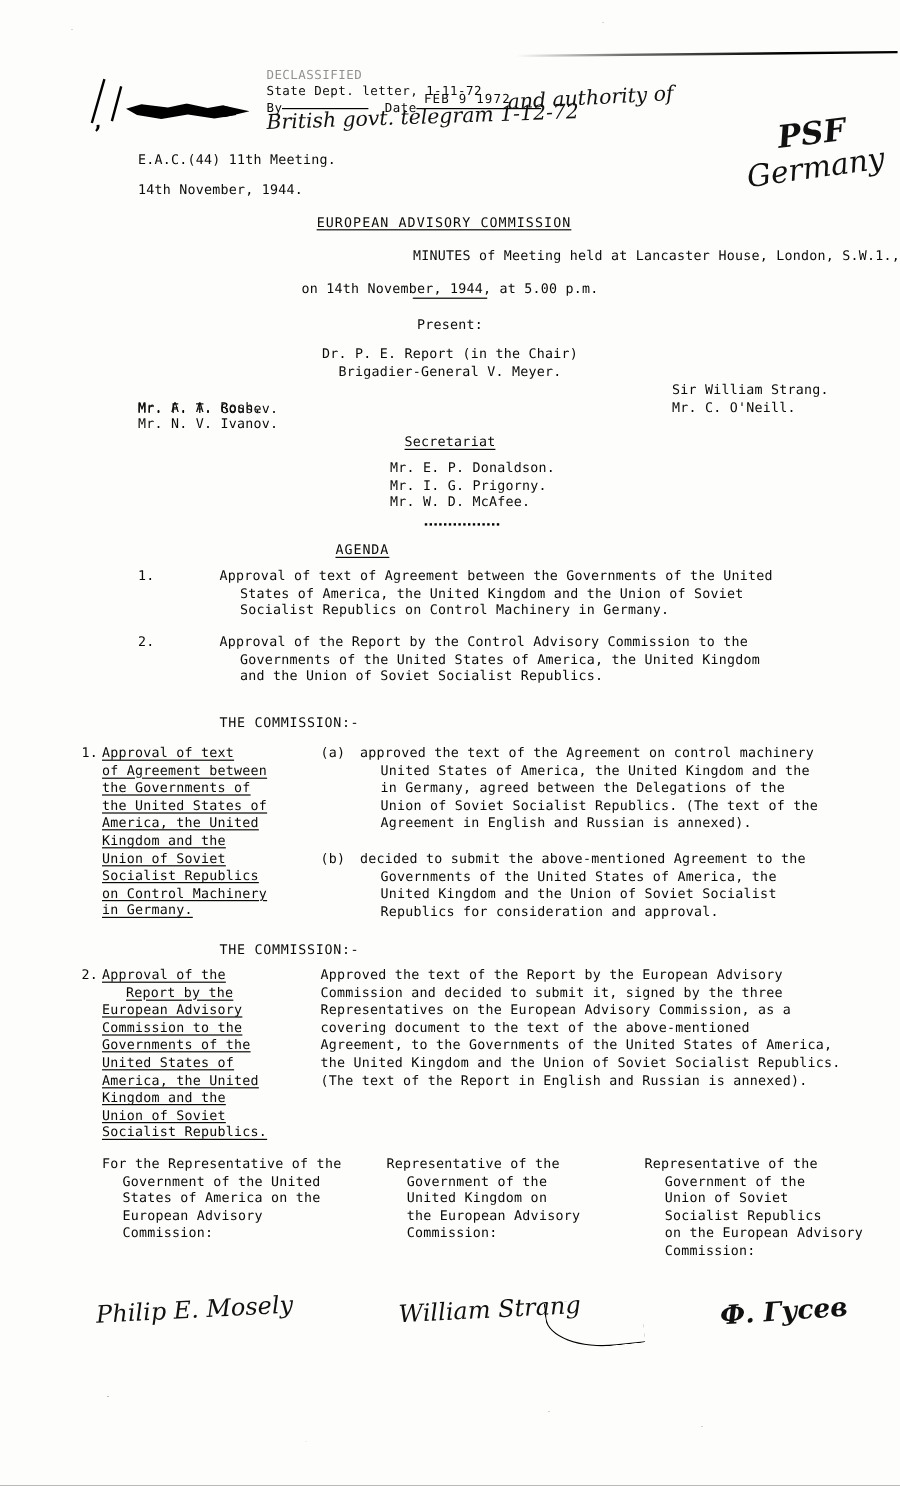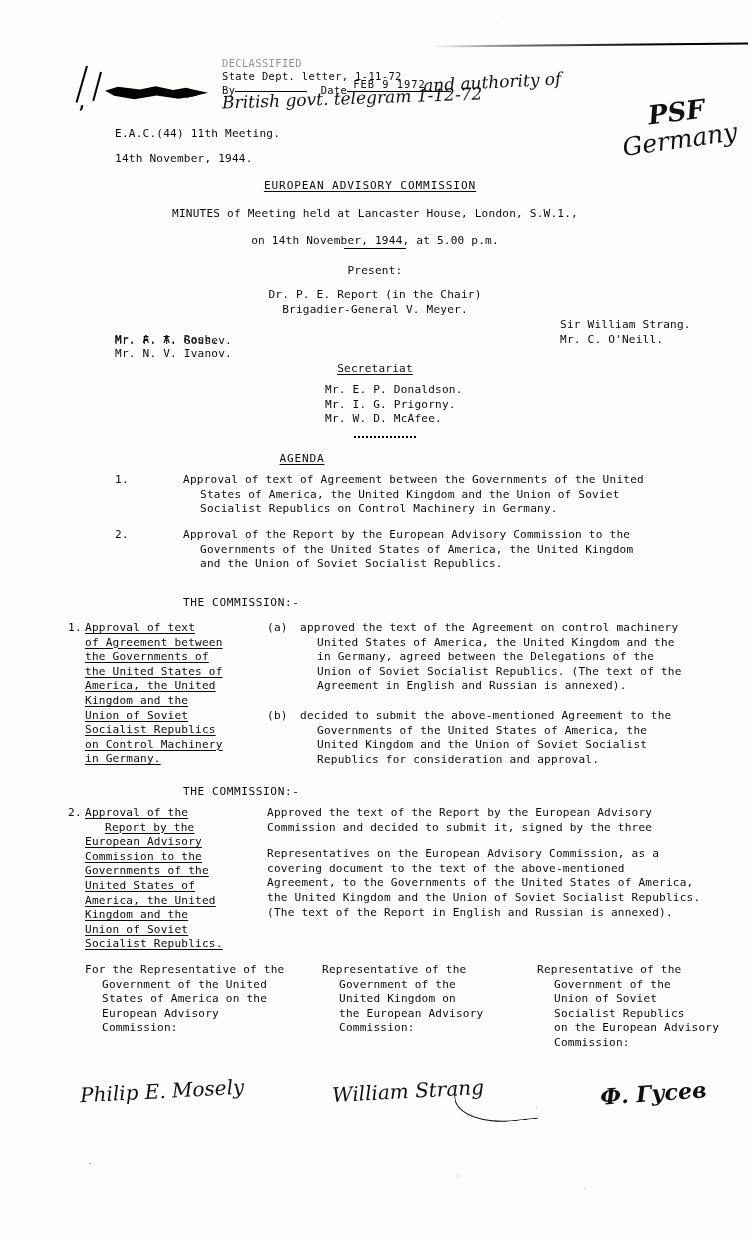--- a/index.html
+++ b/index.html
@@ -131,21 +131,21 @@
   <div class="hand" style="left:222px; top:88px; font-size:17px; transform:rotate(-2deg);">British govt. telegram 1-12-72</div>
 
   <div class="hand" style="left:648px; top:97px; font-size:26px; font-weight:bold; transform:rotate(-7deg);">PSF</div>
   <div class="hand" style="left:622px; top:125px; font-size:25px; transform:rotate(-8deg);">Germany</div>
 
   <div class="tx" style="left:115px; top:127px;">E.A.C.(44) 11th Meeting.</div>
   <div class="tx" style="left:115px; top:152px;">14th November, 1944.</div>
 
   <div class="tx u" style="left:0; top:179px; width:740px; text-align:center; white-space:normal; letter-spacing:.9px;">EUROPEAN ADVISORY COMMISSION</div>
 
-  <div class="tx" style="left:0; top:207px; width:750px; text-align:center; white-space:normal;">MINUTES of Meeting held at Lancaster House, London, S.W.1.,</div>
+  <div class="tx" style="left:0; top:207px; width:750px; text-align:right; white-space:normal;">MINUTES of Meeting held at Lancaster House, London, S.W.1.,</div>
   <div class="tx" style="left:0; top:222px; width:750px; text-align:center; white-space:normal;margin-top:12px;">on 14th November, 1944, at 5.00 p.m.</div>
 
   <div class="solidrule" style="left:344px; top:248px; width:62px;"></div>
 
   <div class="tx" style="left:0; top:264px; width:750px; text-align:center; white-space:normal;">Present:</div>
   <div class="tx" style="left:0; top:288px; width:750px; text-align:center; white-space:normal;">Dr. P. E. Report (in the Chair)</div>
   <div class="tx" style="left:0; top:303px; width:750px; text-align:center; white-space:normal;">Brigadier-General V. Meyer.</div>
 
   <div class="col" style="left:115px; top:318px;">
     <div class="tx" style="position:relative; left:0; top:16px;">Mr. F. T. Gousev.</div>
@@ -171,21 +171,21 @@
 
   <div class="tx" style="left:115px; top:473px;">1.</div>
   <div class="col" style="left:183px; top:473px;">
     <div class="tx" style="position:relative;">Approval of text of Agreement between the Governments of the United</div>
     <div class="tx" style="position:relative; left:17px;">States of America, the United Kingdom and the Union of Soviet</div>
     <div class="tx" style="position:relative; left:17px;">Socialist Republics on Control Machinery in Germany.</div>
   </div>
 
   <div class="tx" style="left:115px; top:528px;">2.</div>
   <div class="col" style="left:183px; top:528px;">
-    <div class="tx" style="position:relative;">Approval of the Report by the European Advisory Commission to the</div>
+    <div class="tx" style="position:relative;">Approval of the Report by the Control Advisory Commission to the</div>
     <div class="tx" style="position:relative; left:17px;">Governments of the United States of America, the United Kingdom</div>
     <div class="tx" style="position:relative; left:17px;">and the Union of Soviet Socialist Republics.</div>
   </div>
 
   <div class="tx" style="left:183px; top:596px; letter-spacing:.6px;">THE COMMISSION:-</div>
 
   <div class="tx" style="left:68px; top:621px;">1.</div>
   <div class="col" style="left:85px; top:621px;">
     <div class="tx u" style="position:relative;">Approval of text</div>
     <div class="tx u" style="position:relative;">of Agreement between</div>
@@ -228,21 +228,21 @@
     <div class="tx u" style="position:relative;">United States of</div>
     <div class="tx u" style="position:relative;">America, the United</div>
     <div class="tx u" style="position:relative;">Kingdom and the</div>
     <div class="tx u" style="position:relative;">Union of Soviet</div>
     <div class="tx u" style="position:relative;">Socialist Republics.</div>
   </div>
 
   <div class="col" style="left:267px; top:806px;">
     <div class="tx" style="position:relative;">Approved the text of the Report by the European Advisory</div>
     <div class="tx" style="position:relative;">Commission and decided to submit it, signed by the three</div>
-    <div class="tx" style="position:relative;margin-top:12px;">Representatives on the European Advisory Commission, as a</div>
+    <div class="tx" style="position:relative;">Representatives on the European Advisory Commission, as a</div>
     <div class="tx" style="position:relative;">covering document to the text of the above-mentioned</div>
     <div class="tx" style="position:relative;">Agreement, to the Governments of the United States of America,</div>
     <div class="tx" style="position:relative;">the United Kingdom and the Union of Soviet Socialist Republics.</div>
     <div class="tx" style="position:relative;">(The text of the Report in English and Russian is annexed).</div>
   </div>
 
   <div class="col" style="left:85px; top:963px;">
     <div class="tx" style="position:relative;">For the Representative of the</div>
     <div class="tx" style="position:relative; left:17px;">Government of the United</div>
     <div class="tx" style="position:relative; left:17px;">States of America on the</div>

